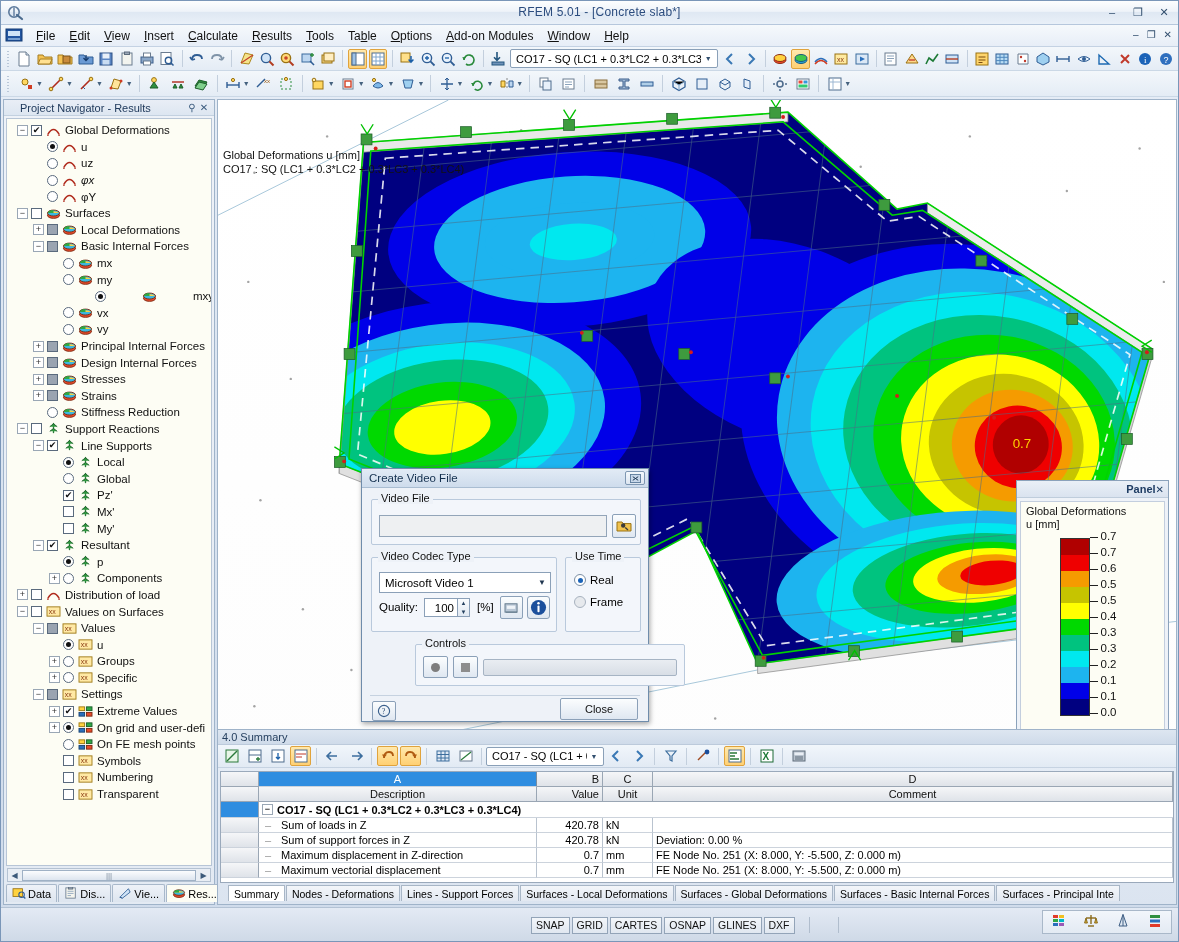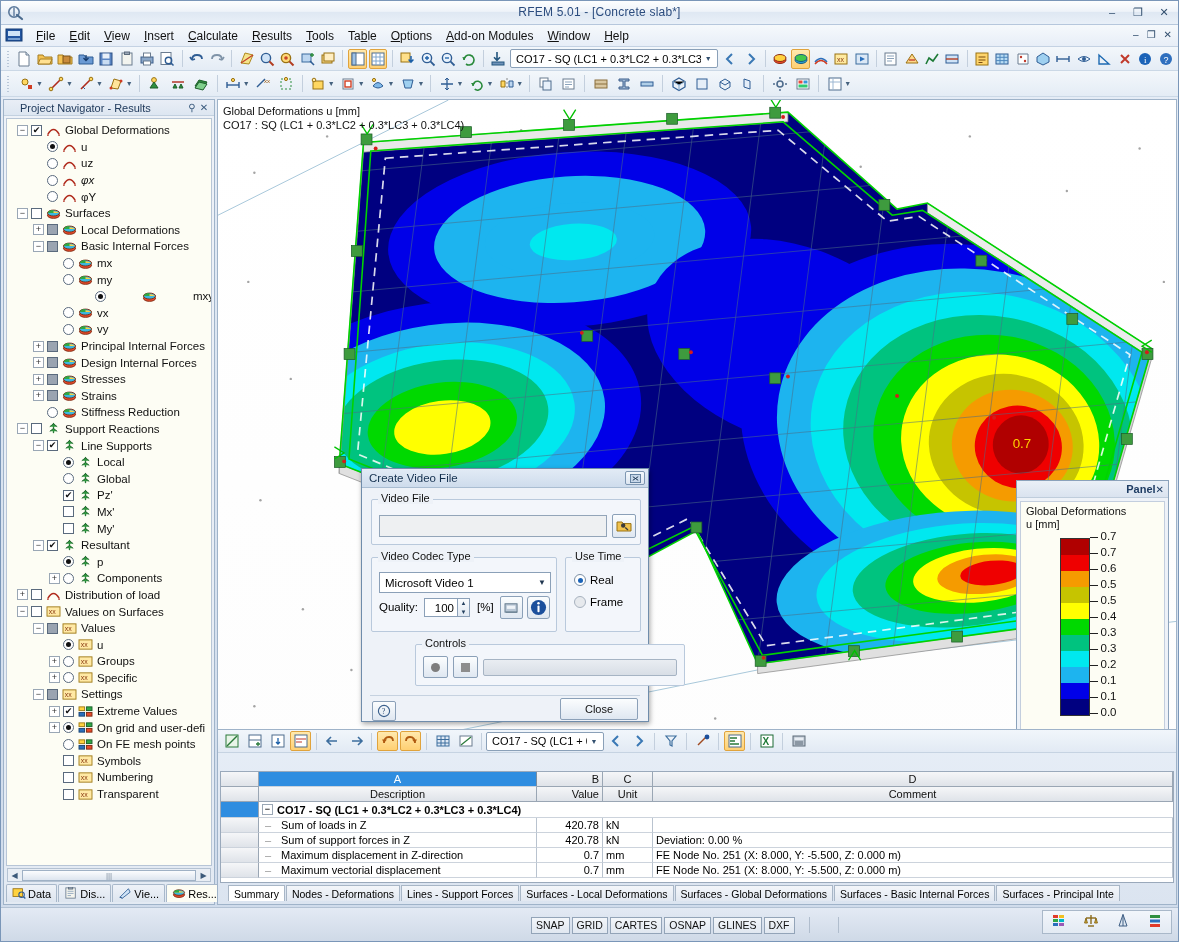--- a/index.html
+++ b/index.html
@@ -95,21 +95,21 @@
   .navtabs { position:absolute; left:2px; right:2px; bottom:2px; height:19px; display:flex; align-items:flex-end;}
   .ntab { height:18px; display:flex; align-items:center; gap:2px; padding:0 5px;
      background:linear-gradient(180deg,#eef2f8,#dde5ef); border:1px solid #a8b8ca; border-bottom:none;
      border-radius:2px 2px 0 0; font-size:11px; margin-right:1px;}
   .ntab.act { background:#fdfdf4; font-weight:normal; }
 
   
   .view { position:absolute; left:216px; right:1px; top:0; bottom:0;
      background:#ffffff; border:1px solid #9fb3c9; overflow:hidden; }
   .vp-canvas { position:absolute; inset:0; }
-  .vtext { position:absolute; font-size:11px; color:#111; white-space:nowrap; }
+  .vtext { position:absolute; font-size:11px; color:#111; white-space:nowrap;margin-top:44px; }
   .vmax { position:absolute; left:5px; bottom:4px; font-size:11px; color:#111;}
 
   
   .panel { position:absolute; right:7px; top:380px; width:153px; height:406px;
      background:#eef2f8; border:1px solid #8ba2bb; }
   .panel-head { height:17px; display:flex; align-items:center; padding:0 4px;
      background:linear-gradient(180deg,#eaf0f7,#dae3ef); border-bottom:1px solid #bfcddc;
      font-size:11px; color:#1e3c63; }
   .panel-head .t { flex:1; font-weight:bold;text-align:right; }
   .panel-body { position:absolute; left:3px; right:3px; top:20px; height:278px;
@@ -1582,20 +1582,21 @@
             <text x="5.4" y="11.6" font-size="9" fill="#2a4a72" font-family="serif">?</text>
           </svg>
         </div>
         <div class="btn" style="position:absolute; right:10px; top:229px; width:78px; height:22px;">
           <span>Close</span>
         </div>
       </div>
     </div>
 
     <div class="tablewin">
+      <div class="tw-title">4.0 Summary</div>
       <div class="tw-toolbar">
         <span class="tbtn">
           <svg class="g" viewBox="0 0 16 16">
               <rect x="2" y="2" width="12" height="12" fill="#e8f5e8" stroke="#2a7a3a"></rect>
               <path d="M3 13 L13 3" stroke="#2a7a3a" stroke-width="1.4"></path>
             </svg>
           </span>
         <span class="tbtn">
           <svg class="g" viewBox="0 0 16 16">
               <rect x="2" y="2" width="12" height="12" fill="#fff" stroke="#4e6c8d"></rect>

